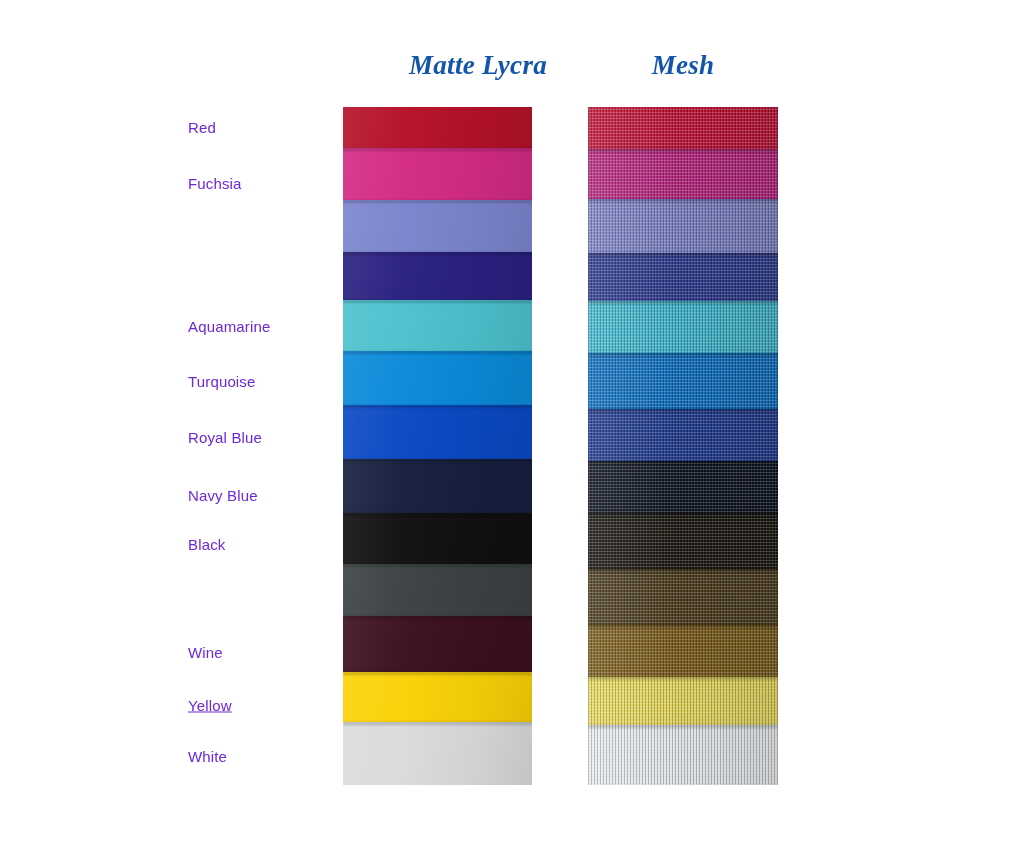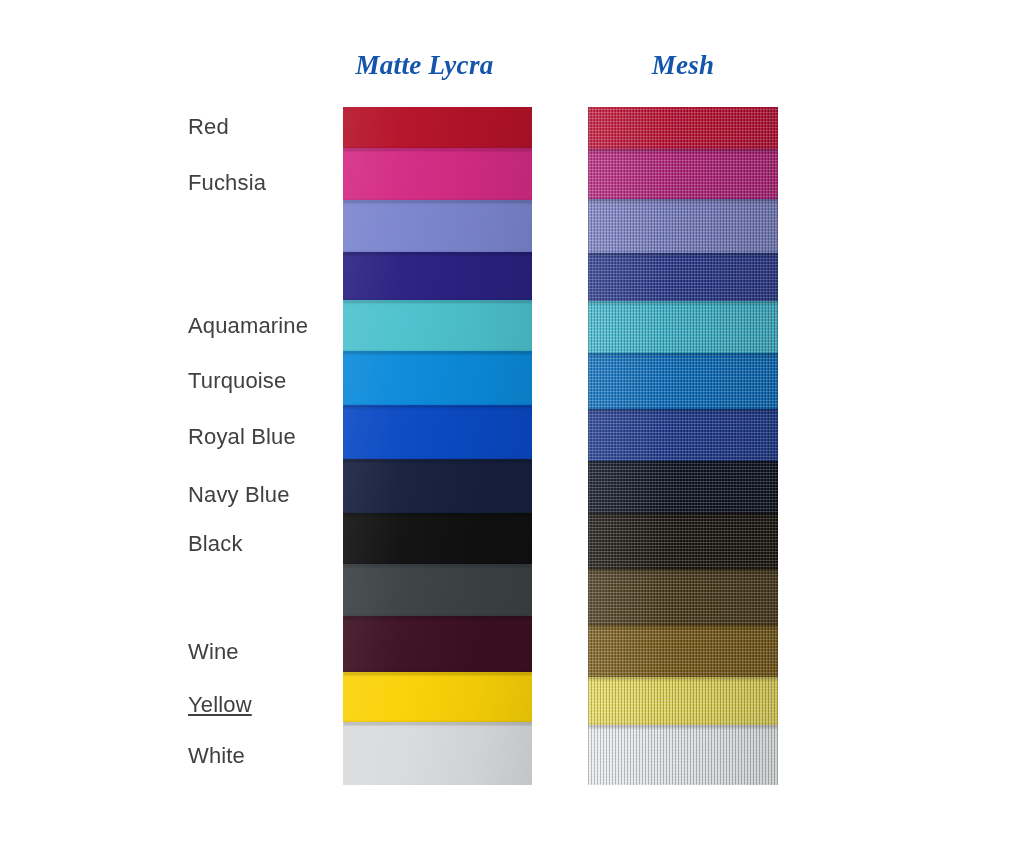--- a/index.html
+++ b/index.html
@@ -30,42 +30,42 @@
     line-height: 34px;
     text-align: center;
     font-family: "Liberation Serif", "DejaVu Serif", serif;
     font-style: italic;
     font-weight: 700;
     font-size: 27px;
     letter-spacing: 0.3px;
     color: #1455ac;
     white-space: nowrap;
   }
-  #header-lycra { left: 330px; width: 189px; }
+  #header-lycra { left: 358px; width: 189px; text-align: right; }
   #header-mesh  { left: 588px; width: 190px; }
 
   
   #label-column {
     position: absolute;
     left: 150px;
     top: 107px;
     width: 185px;
     height: 678px;
   }
   .color-label {
     position: absolute;
     left: 0;
     width: 185px;
     text-align: left;
     padding-left: 38px;
     box-sizing: border-box;
     font-family: "Liberation Sans", sans-serif;
-    font-size: 22px;
+    font-size: 15px;
     font-weight: 400;
-    color: #404040;
+    color: #6d28d9;
     letter-spacing: 0.15px;
     white-space: nowrap;
     transform: translateY(-50%);
   }
 
   
   .swatch-column {
     position: absolute;
     top: 107px;
     height: 678px;

